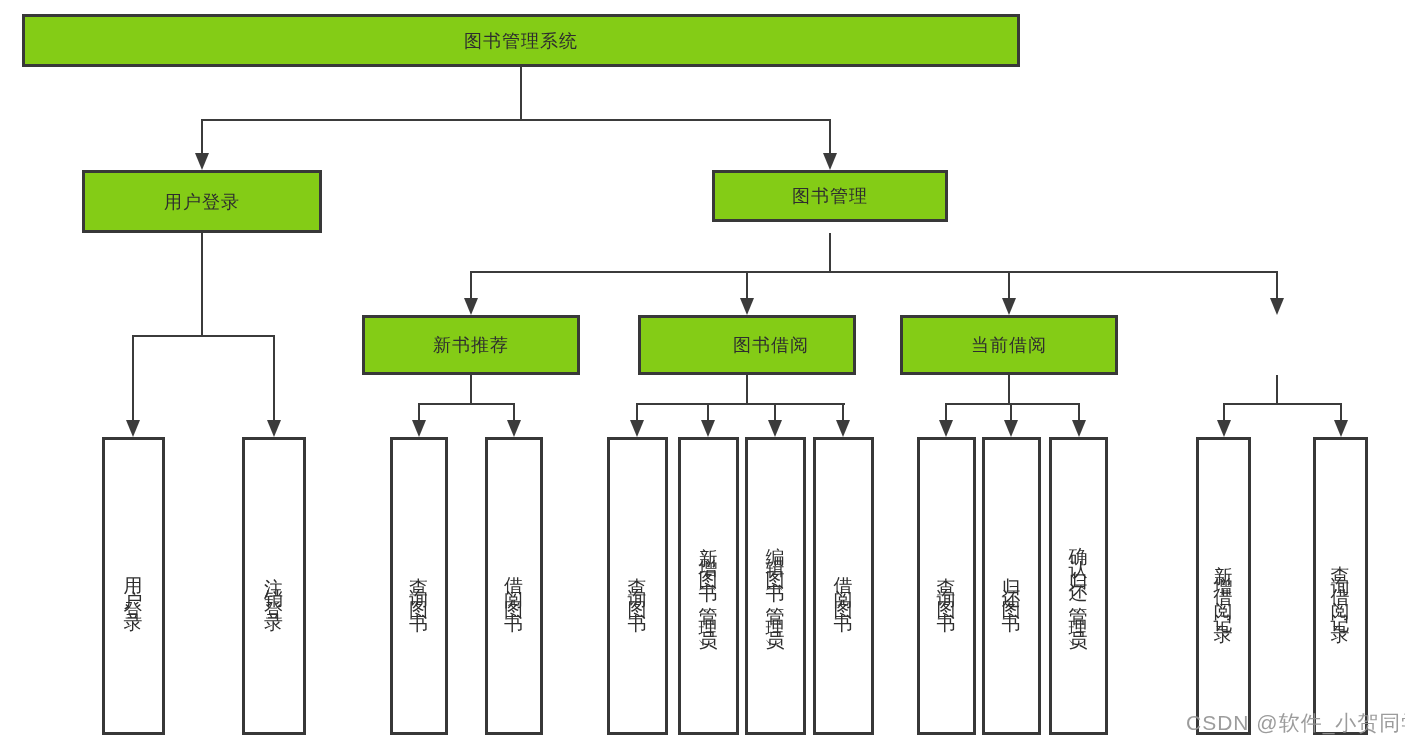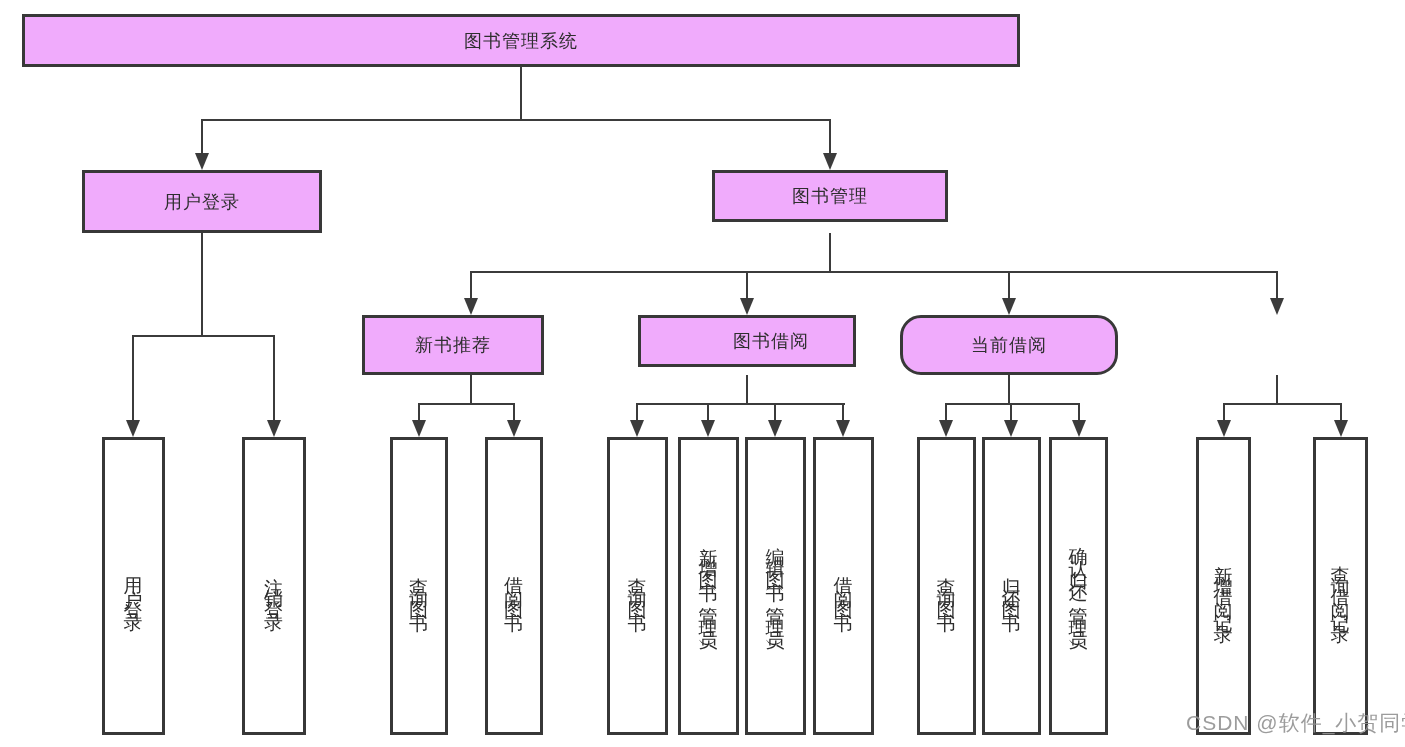--- a/index.html
+++ b/index.html
@@ -2,21 +2,21 @@
 <html><head>
 <meta charset="utf-8">
 <style>
   html,body{margin:0;padding:0;background:#ffffff;}
   #canvas{
     position:relative;width:1405px;height:747px;background:#ffffff;
     font-family:"Liberation Sans","DejaVu Sans",sans-serif;
     color:#2e2e2e;overflow:hidden;
   }
   .box{
-    position:absolute;border:3px solid #383838;background:#f0abfc;
+    position:absolute;border:3px solid #383838;background:#84cc16;
     display:flex;align-items:center;justify-content:center;
     font-size:18px;letter-spacing:1px;box-sizing:border-box;
   }
   .vbox{
     position:absolute;border:3px solid #383838;background:#ffffff;
     display:flex;align-items:center;justify-content:center;
     box-sizing:border-box;
   }
   .vbox span{
     writing-mode:vertical-rl;line-height:1;
@@ -70,27 +70,27 @@
   <div class="hl" style="left:470px;top:271px;width:808px;"></div>
   <div class="vl" style="left:470px;top:271px;height:28px;"></div>
   <div class="arrow" style="left:464px;top:298px;"></div>
   <div class="vl" style="left:746px;top:271px;height:28px;"></div>
   <div class="arrow" style="left:740px;top:298px;"></div>
   <div class="vl" style="left:1008px;top:271px;height:28px;"></div>
   <div class="arrow" style="left:1002px;top:298px;"></div>
   <div class="vl" style="left:1276px;top:271px;height:28px;"></div>
   <div class="arrow" style="left:1270px;top:298px;"></div>
 
-  <div class="box" style="left:362px;top:315px;width:182px;height:60px;">
+  <div class="box" style="left:362px;top:315px;width:218px;height:60px;">
     <span>新书推荐</span>
   </div>
-  <div class="box" style="left:638px;top:315px;width:218px;height:52px;padding-left:48px;">
+  <div class="box" style="left:638px;top:315px;width:218px;height:60px;padding-left:48px;">
     <span>图书借阅</span>
   </div>
-  <div class="box" style="left:900px;top:315px;width:218px;height:60px;border-radius:21px;">
+  <div class="box" style="left:900px;top:315px;width:218px;height:60px;">
     <span>当前借阅</span>
   </div>
 
   <div class="vl" style="left:470px;top:375px;height:29px;"></div>
   <div class="hl" style="left:418px;top:403px;width:97px;"></div>
   <div class="vl" style="left:418px;top:403px;height:18px;"></div>
   <div class="arrow" style="left:412px;top:420px;"></div>
   <div class="vl" style="left:513px;top:403px;height:18px;"></div>
   <div class="arrow" style="left:507px;top:420px;"></div>
 

